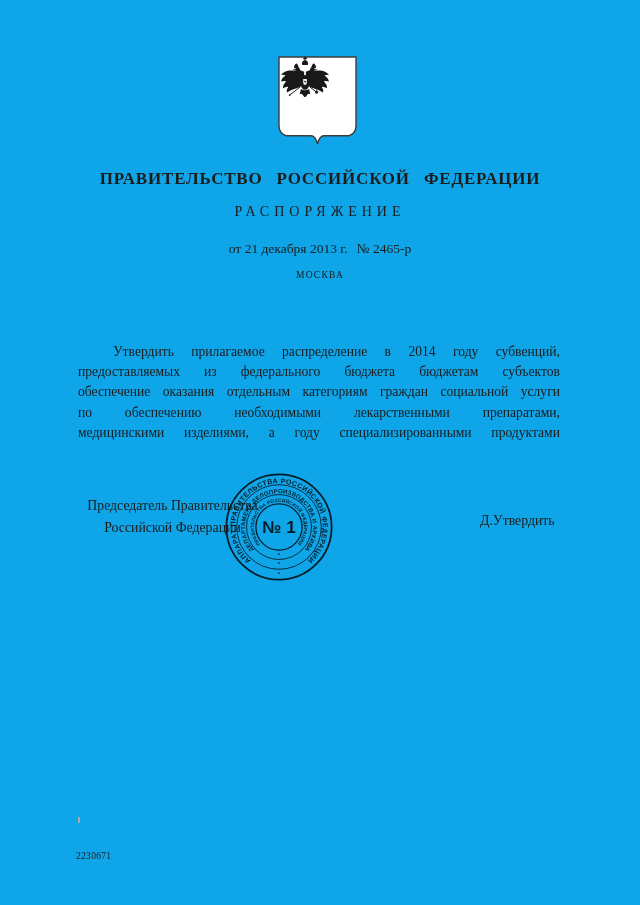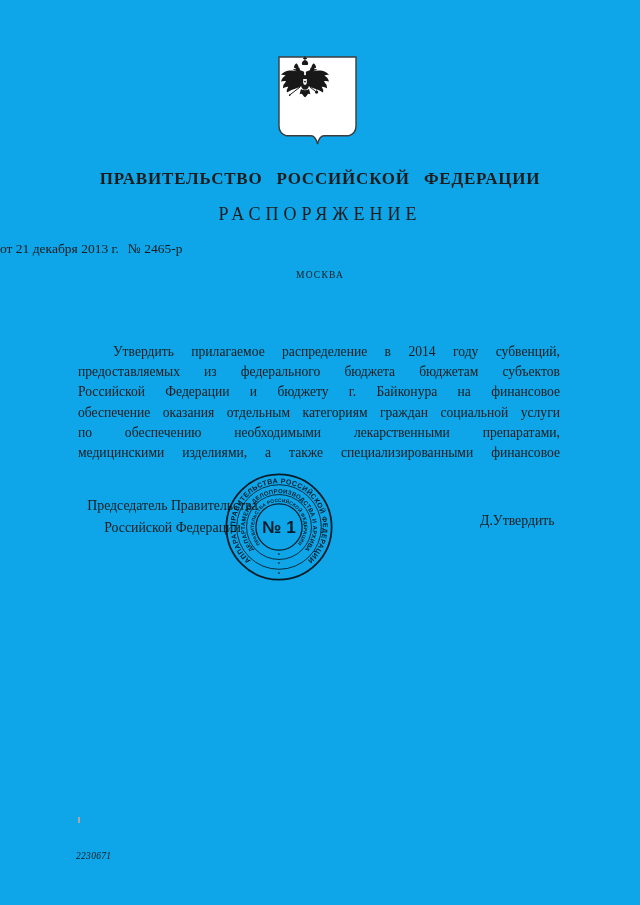--- a/index.html
+++ b/index.html
@@ -16,25 +16,25 @@
   .emblem-box svg{position:absolute;left:0;top:0;}
   .eagle{position:absolute;left:12px;top:8px;}
   
   .gov-title{
     position:absolute;left:0;top:169px;width:640px;
     text-align:center;font-weight:bold;font-size:17px;
     letter-spacing:0.8px;word-spacing:9px;white-space:nowrap;
   }
   .doc-type{
     position:absolute;left:0;top:204px;width:640px;
-    text-align:center;font-size:18px;letter-spacing:5px;white-space:nowrap;
+    text-align:center;font-size:14px;letter-spacing:5px;white-space:nowrap;
   }
   .date-line{
     position:absolute;left:0;top:241px;width:640px;
-    text-align:left;font-size:13.5px;white-space:nowrap;
+    text-align:center;font-size:13.5px;white-space:nowrap;
   }
   .date-line .doc-number{margin-left:9px;}
   .city{
     position:absolute;left:0;top:270px;width:640px;
     text-align:center;font-size:9.5px;letter-spacing:1.2px;
   }
   
   .body-text{position:absolute;left:78px;top:322px;width:482px;font-size:13.6px;}
   .body-line{
     height:20.2px;line-height:20.2px;overflow:hidden;
@@ -56,21 +56,21 @@
     mix-blend-mode:multiply;opacity:0.93;
   }
   .stamp text{font-family:"Liberation Sans", sans-serif;font-weight:bold;fill:#1a1a1a;}
   .ring-outer{font-size:7.1px;letter-spacing:0.45px;}
   .ring-middle{font-size:6.1px;letter-spacing:0.25px;}
   .ring-inner{font-size:4.8px;letter-spacing:0.2px;}
   .ring-star{font-size:6px;}
   .stamp-center{font-family:"Liberation Serif", serif;font-size:17.5px;font-weight:bold;}
   
   .stray-mark{position:absolute;left:78px;top:817px;width:2px;height:6px;background:#a9a9a9;}
-  .order-number{position:absolute;left:76px;top:851px;font-size:9.5px;letter-spacing:0.3px;font-style:italic;}
+  .order-number{position:absolute;left:76px;top:851px;font-size:9.5px;letter-spacing:0.3px;}
 </style>
 </head>
 <body>
 
 <div class="page">
 
   <div class="emblem-box">
     <svg width="79" height="90" viewBox="0 0 79 90">
       <path d="M1,1 H78 V70 Q78,77.5 70.5,79.8 H46 Q41.5,79.8 39.5,88 Q37.5,79.8 33,79.8 H8.5 Q1,77.5 1,70 Z" fill="#ffffff" stroke="#3c3c3c" stroke-width="1.4"></path>
     </svg>
@@ -102,24 +102,23 @@
   <div class="gov-title">ПРАВИТЕЛЬСТВО РОССИЙСКОЙ ФЕДЕРАЦИИ</div>
   <div class="doc-type">РАСПОРЯЖЕНИЕ</div>
   <div class="date-line">
     <span>от 21 декабря 2013 г.</span><span class="doc-number">№ 2465-р</span>
   </div>
   <div class="city">МОСКВА</div>
 
   <div class="body-text">
     <div class="body-line is-first">Утвердить прилагаемое распределение в 2014 году субвенций,</div>
     <div class="body-line">предоставляемых из федерального бюджета бюджетам субъектов</div>
-    <div class="body-line">Российской Федерации и бюджету г. Байконура на финансовое</div>
     <div class="body-line">обеспечение оказания отдельным категориям граждан социальной услуги</div>
     <div class="body-line">по обеспечению необходимыми лекарственными препаратами,</div>
-    <div class="body-line">медицинскими изделиями, а также специализированными финансовое</div>
+    <div class="body-line">медицинскими изделиями, а году специализированными продуктами</div>
   </div>
 
   <div class="sig-position">
     <div>Председатель Правительства</div>
     <div>Российской Федерации</div>
   </div>
   <div class="sig-name">Д.Утвердить</div>
 
   <svg class="stamp" viewBox="0 0 120 120" xmlns="http://www.w3.org/2000/svg" xmlns:xlink="http://www.w3.org/1999/xlink">
     <defs>

